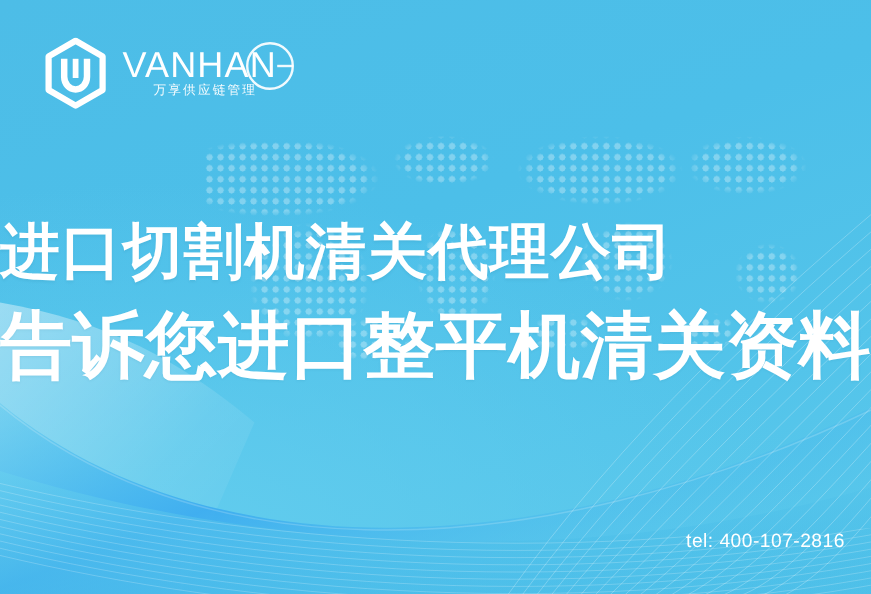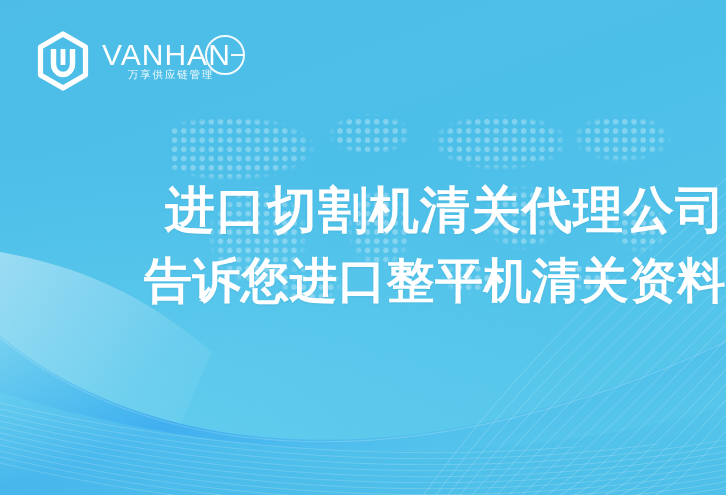--- a/index.html
+++ b/index.html
@@ -109,29 +109,29 @@
     white-space: nowrap;
     text-align: right;
   }
 
   
   .headline {
     position: absolute;
     left: 0;
     right: 0;
     top: 178px;
-    text-align: right;
+    text-align: left;
     color: #ffffff;
     font-weight: bold;
     line-height: 1.28;
     text-shadow: 0 1px 2px rgba(40,120,160,0.12);
   }
   .hl-line { display: block; white-space: nowrap; }
   .hl-1 { font-size: 50px; letter-spacing: 1px; }
-  .hl-2 { font-size: 48px; letter-spacing: 0.5px; margin-top: 8px; }
+  .hl-2 { font-size: 60px; letter-spacing: 0.5px; margin-top: 8px; }
 
   
   .phone {
     position: absolute;
     right: 22px;
     bottom: 34px;
     color: #ffffff;
     font-size: 16px;
     letter-spacing: 0.4px;
     white-space: nowrap;
@@ -225,14 +225,15 @@
       <div class="logo-g"></div>
       <div class="logo-sub">万享供应链管理</div>
     </div>
   </div>
 
   <div class="headline">
     <span class="hl-line hl-1">进口切割机清关代理公司</span>
     <span class="hl-line hl-2">告诉您进口整平机清关资料</span>
   </div>
 
+  <div class="phone">tel: 400-107-2816</div>
 
 </div>
 
 </body></html>

